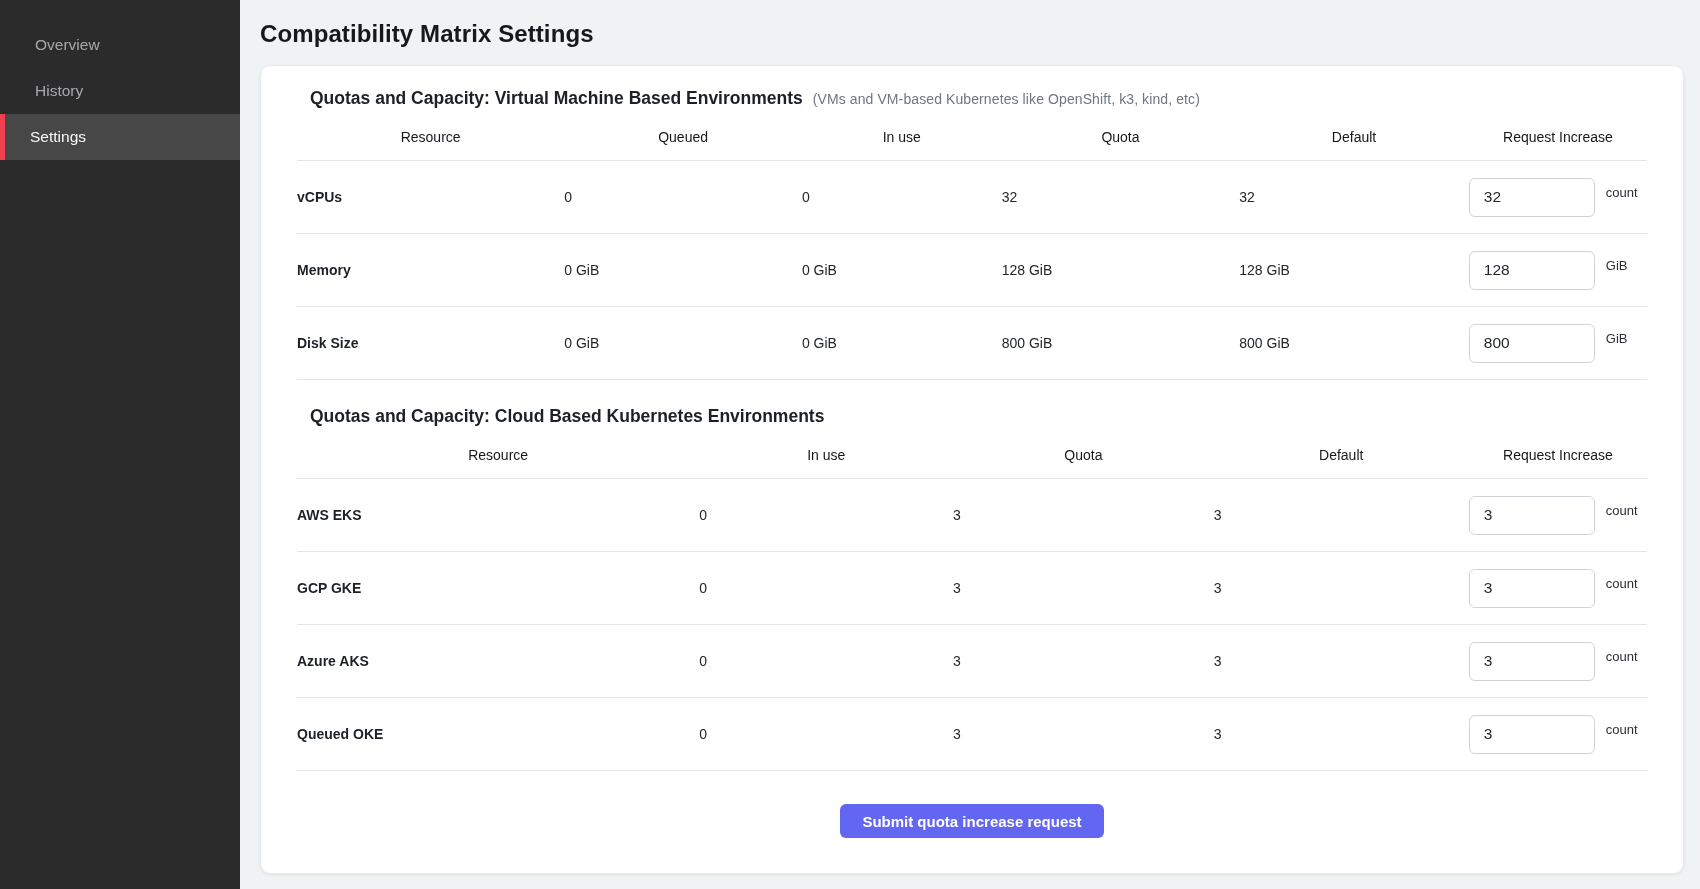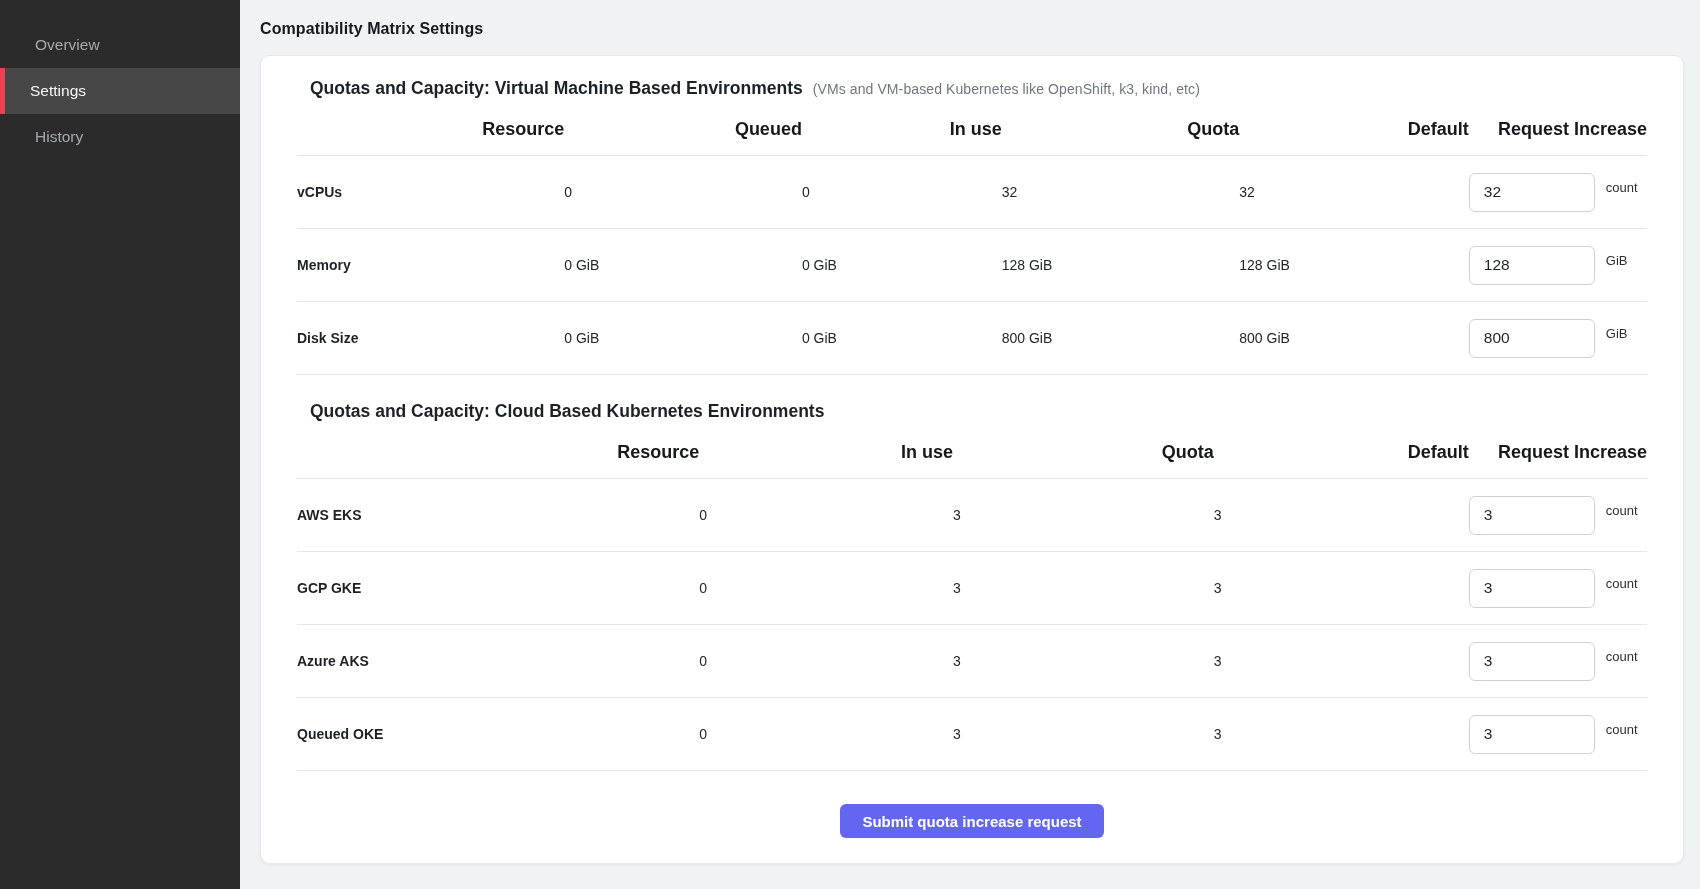--- a/index.html
+++ b/index.html
@@ -36,21 +36,21 @@
     color: #f7f7f7;
   }
 
   
   .main {
     flex: 1;
     padding: 17px 16px 18px 20px;
     overflow: hidden;
   }
   .page-title {
-    font-size: 16px;
+    font-size: 24px;
     font-weight: 700;
     color: #15181d;
     letter-spacing: .1px;
     margin-top: 3px;
   }
   .card {
     margin-top: 17px;
     background: #ffffff;
     border: 1px solid #e7e9ec;
     border-radius: 10px;
@@ -75,23 +75,23 @@
     letter-spacing: .1px;
   }
   .section-2-heading { margin-top: 26px; }
 
   table {
     width: 100%;
     border-collapse: collapse;
     table-layout: fixed;
   }
   th {
-    text-align: right;
-    font-size: 18px;
-    font-weight: 700;
+    text-align: center;
+    font-size: 14px;
+    font-weight: 400;
     color: #15181d;
     padding: 20px 0 15px 0;
     border-bottom: 1px solid #e3e5e8;
   }
   td {
     height: 73px;
     font-size: 14px;
     color: #22262b;
     border-bottom: 1px solid #e3e5e8;
     vertical-align: middle;
@@ -144,22 +144,22 @@
     height: 34px;
     padding: 0 22px;
     cursor: pointer;
   }
 </style>
 </head>
 <body>
 
 <nav class="sidebar">
   <div class="nav-item">Overview</div>
+  <div class="nav-item">History</div>
   <div class="nav-item active">Settings</div>
-  <div class="nav-item">History</div>
 </nav>
 
 <main class="main">
   <h1 class="page-title">Compatibility Matrix Settings</h1>
 
   <div class="card">
 
     <div class="section-heading">
       <span>Quotas and Capacity: Virtual Machine Based Environments</span>
       <span class="subtitle">(VMs and VM-based Kubernetes like OpenShift, k3, kind, etc)</span>

